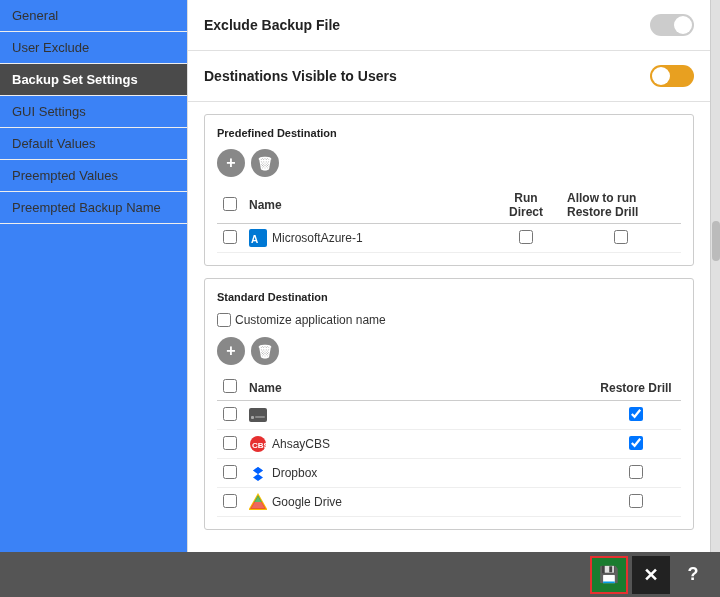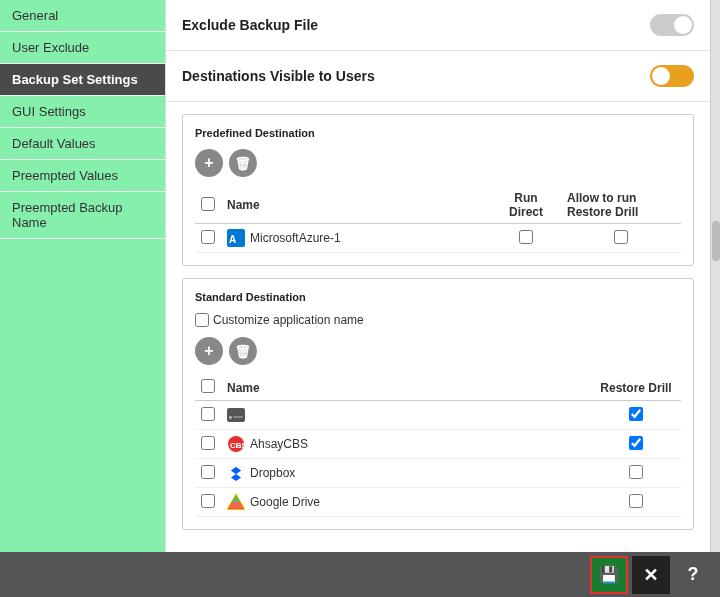--- a/index.html
+++ b/index.html
@@ -1,21 +1,21 @@
 <!DOCTYPE html>
 <html><head>
   <meta charset="utf-8">
   <style>
     * { box-sizing: border-box; margin: 0; padding: 0; }
     body { font-family: Arial, sans-serif; font-size: 13px; background: #f0f0f0; width: 720px; height: 597px; overflow: hidden; display: flex; flex-direction: column; }
 
     .main-container { display: flex; flex: 1; overflow: hidden; }
 
     
-    .sidebar { width: 166px; background: #86efac; border-right: 1px solid #ddd; display: flex; flex-direction: column; }
+    .sidebar { width: 188px; background: #3b82f6; border-right: 1px solid #ddd; display: flex; flex-direction: column; }
     .sidebar-item { padding: 8px 12px; cursor: pointer; color: #333; border-bottom: 1px solid #eee; }
     .sidebar-item.active { background: #4a4a4a; color: #fff; font-weight: bold; }
 
     
     .content { flex: 1; background: #fff; overflow-y: auto; padding: 0; position: relative; }
 
     .section-header { display: flex; align-items: center; justify-content: space-between; padding: 14px 16px; border-bottom: 1px solid #e0e0e0; }
     .section-title { font-weight: bold; font-size: 14px; color: #222; }
 
     

